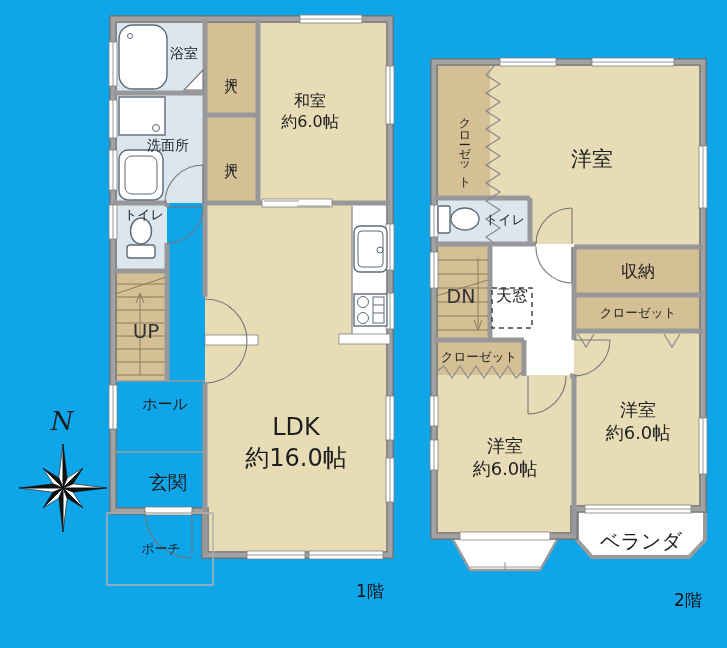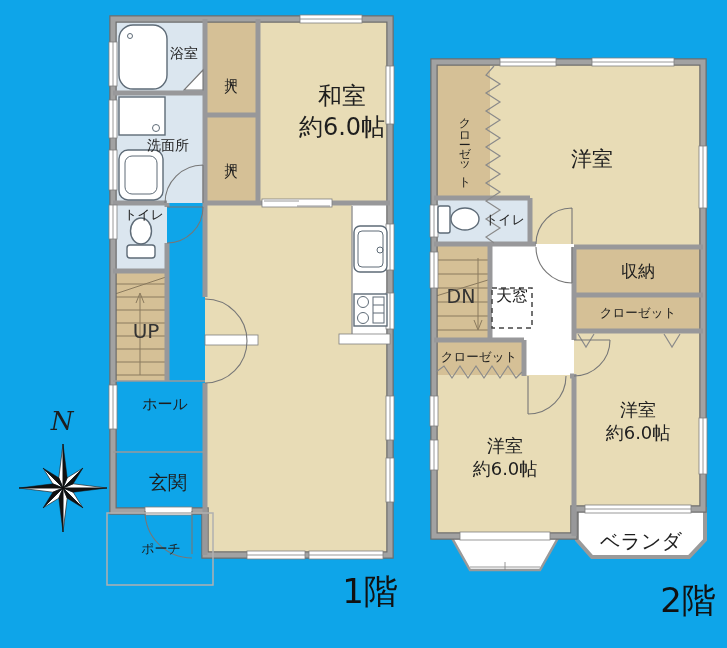--- a/index.html
+++ b/index.html
@@ -2,21 +2,21 @@
 <html><head>
 <meta charset="utf-8">
 <style>
   html,body{margin:0;padding:0;background:#fff;}
   #canvas{position:relative;width:727px;height:648px;background:#0ea5e9;overflow:hidden;
           font-family:"DejaVu Sans","Liberation Sans",sans-serif;color:#1e1e1e;}
   #plan-svg{position:absolute;left:0;top:0;}
   .lbl{position:absolute;transform:translate(-50%,-50%);white-space:nowrap;text-align:center;
        line-height:1.3;color:#1e1e1e;}
   .vert{writing-mode:vertical-rl;text-orientation:upright;letter-spacing:2px;}
-  .floor-tag{font-size:34px;color:#111;}
+  .floor-tag{font-size:17px;color:#111;}
   .compass-n{font-family:"DejaVu Serif","Liberation Serif",serif;font-style:italic;font-size:26px;}
   .room{fill:#e8dcb6;}
   .closet{fill:#d5c096;}
   .wet{fill:#dbe6ef;}
   .white{fill:#ffffff;}
   .wall{stroke:#98989a;stroke-width:5;fill:none;stroke-linecap:butt;}
   .wall-outer-edge{stroke:#6e6e6e;stroke-width:7.5;fill:none;}
   .wall-outer{stroke:#a2a2a2;stroke-width:5;fill:none;}
   .thinline{stroke:#9a9a9a;stroke-width:1.5;fill:none;}
   .win{fill:#ffffff;stroke:#7f7f7f;stroke-width:0.8;}
@@ -261,25 +261,27 @@
 
   <div class="lbl" style="left:184px;top:53px;font-size:14px">浴室</div>
   <div class="lbl" style="left:168px;top:145px;font-size:14px">洗面所</div>
   <div class="lbl" style="left:144px;top:215px;font-size:13px">トイレ</div>
   <div class="lbl" style="left:146px;top:331px;font-size:20px;color:#333">UP</div>
   <div class="lbl" style="left:165px;top:405px;font-size:15px">ホール</div>
   <div class="lbl" style="left:168px;top:482px;font-size:19px">玄関</div>
   <div class="lbl" style="left:161px;top:549px;font-size:13px">ポーチ</div>
   <div class="lbl vert" style="left:230px;top:70px;font-size:13px">押入</div>
   <div class="lbl vert" style="left:230px;top:155px;font-size:13px">押入</div>
-  <div class="lbl" style="left:342px;top:112px;font-size:24px">
+  <div class="lbl" style="left:310px;top:112px;font-size:16px">
     <div>和室</div>
     <div>約6.0帖</div>
   </div>
   <div class="lbl" style="left:296px;top:443px;font-size:24px">
+    <div>LDK</div>
+    <div>約16.0帖</div>
   </div>
   <div class="lbl floor-tag" style="left:370px;top:591px">1階</div>
 
   <div class="lbl vert" style="left:464px;top:146px;font-size:12px;letter-spacing:1px">クローゼット</div>
   <div class="lbl" style="left:592px;top:160px;font-size:21px">
     <div>洋室</div>
   </div>
   <div class="lbl" style="left:505px;top:220px;font-size:13px">トイレ</div>
   <div class="lbl" style="left:461px;top:296px;font-size:19px;color:#333">DN</div>
   <div class="lbl" style="left:512px;top:296px;font-size:16px">天窓</div>

